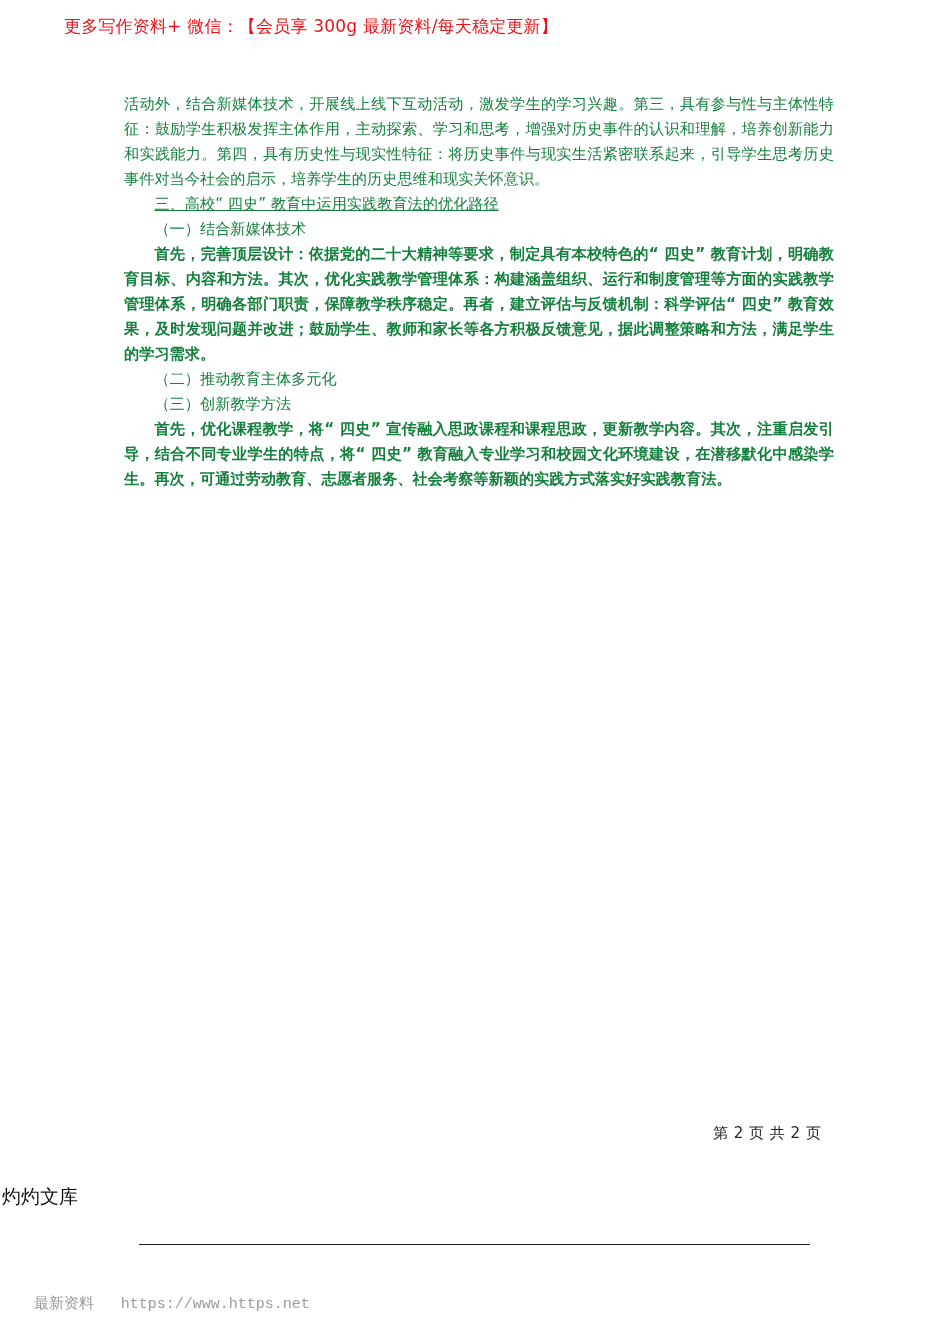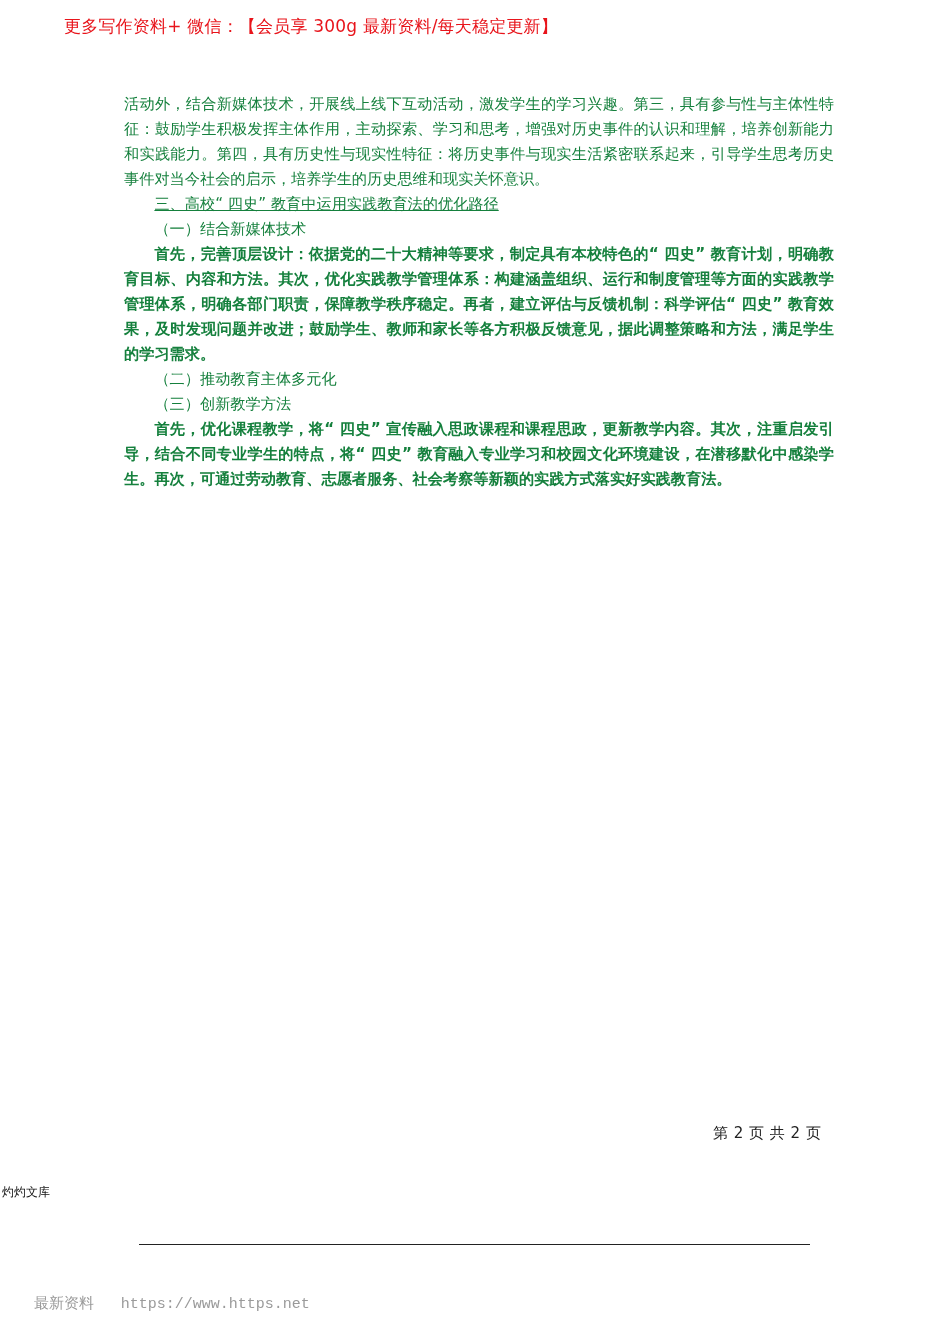--- a/index.html
+++ b/index.html
@@ -57,21 +57,21 @@
       font-size: 15px;
       color: #222222;
       white-space: nowrap;
       letter-spacing: 0.5px;
       margin-top: 24px;
     }
     .library-label {
       position: absolute;
       left: 2px;
       top: 1184px;
-      font-size: 12px;
+      font-size: 19px;
       color: #111111;
       white-space: nowrap;
     }
     .footer-rule {
       position: absolute;
       left: 139px;
       top: 1244px;
       width: 671px;
       height: 0;
       border-top: 1.5px solid #222222;

